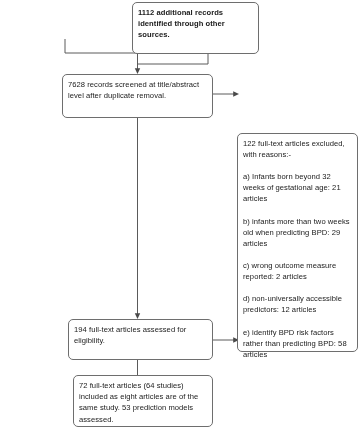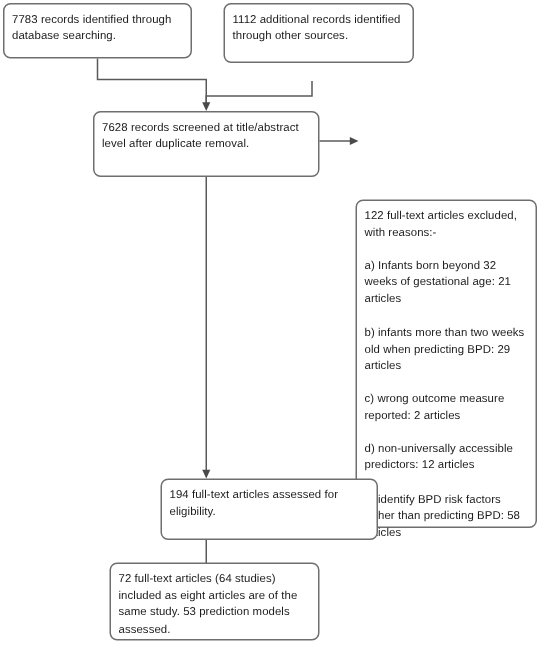--- a/index.html
+++ b/index.html
@@ -72,36 +72,35 @@
     <path d="M 137.5 118 L 137.5 316"></path>
     <polygon class="arrowhead" points="137.5,319 134.8,313.2 140.2,313.2"></polygon>
 
     <path d="M 213 340 L 236 340"></path>
     <polygon class="arrowhead" points="239,340 233.2,337.3 233.2,342.7"></polygon>
 
     <path d="M 137.5 360 L 137.5 383"></path>
     <polygon class="arrowhead" points="137.5,386 134.8,380.2 140.2,380.2"></polygon>
   </svg>
 
-  <div class="node" style="left:2px; top:2px; width:126px; height:37px;">7783 records identified through database searching.</div>
 
-  <div class="node" style="left:149px; top:2px; width:127px; height:40px;">1112 additional records identified through other sources.</div>
+  <div class="node" style="left:132px; top:2px; width:127px; height:52px;font-weight:bold;">1112 additional records identified through other sources.</div>
 
   <div class="node" style="left:62px; top:74px; width:151px; height:44px;">7628 records screened at title/abstract level after duplicate removal.</div>
 
 
   <div class="node node-tall" style="left:237px; top:133px; width:121px; height:219px;">122 full-text articles excluded, with reasons:-
 
 a) Infants born beyond 32 weeks of gestational age: 21 articles
 
 b) infants more than two weeks old when predicting BPD: 29 articles
 
 c) wrong outcome measure reported: 2 articles
 
 d) non-universally accessible predictors: 12 articles
 
 e) identify BPD risk factors rather than predicting BPD: 58 articles</div>
 
-  <div class="node" style="left:68px; top:319px; width:145px; height:41px;margin-left:39px;">194 full-text articles assessed for eligibility.</div>
+  <div class="node" style="left:68px; top:319px; width:145px; height:41px;">194 full-text articles assessed for eligibility.</div>
 
   <div class="node" style="left:73px; top:375px; width:140px; height:52px;">72 full-text articles (64 studies) included as eight articles are of the same study. 53 prediction models assessed.</div>
 
 </div>
 
 </body></html>

